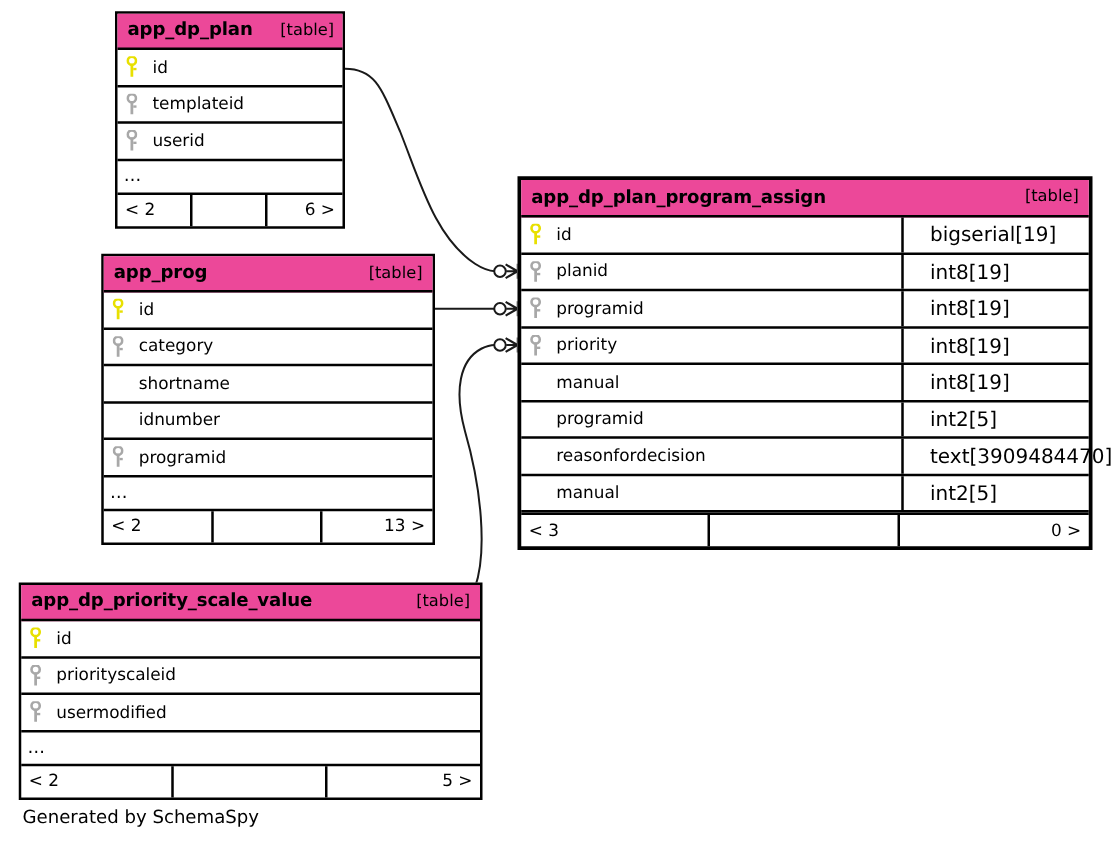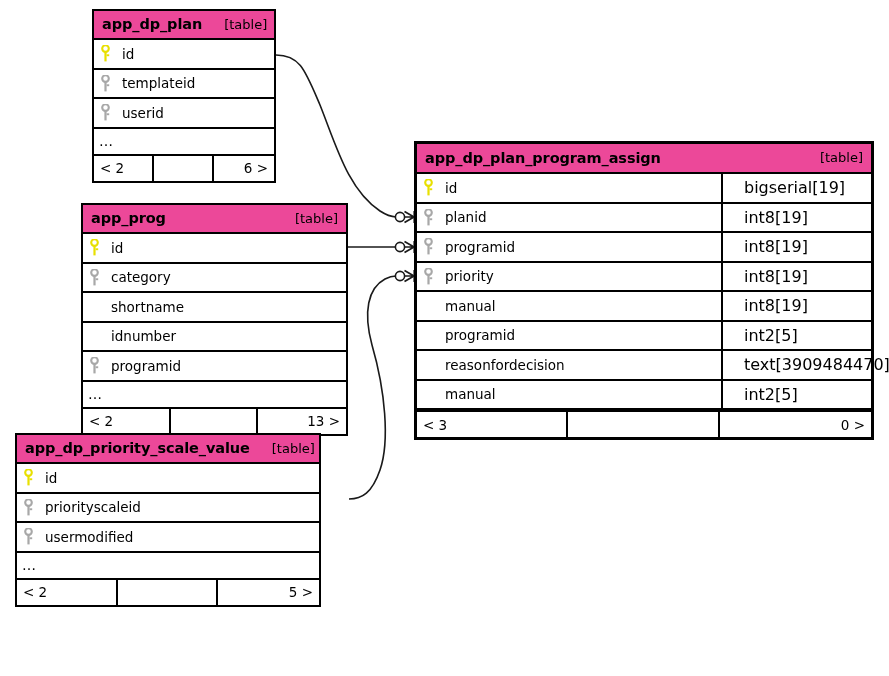--- a/index.html
+++ b/index.html
@@ -275,21 +275,21 @@
 
     <div class="ellipsis-row">…</div>
 
     <div class="foot-row">
       <span class="foot-cell foot-left">&lt; 2</span>
       <span class="foot-cell foot-mid"></span>
       <span class="foot-cell foot-right">13 &gt;</span>
     </div>
   </div>
 
-  <div class="table-box" style="left:15px; top:433px; width:306px;text-align:center;">
+  <div class="table-box" style="left:15px; top:466px; width:371px;text-align:center;">
     <div class="tbl-header">
       <span class="tbl-name">app_dp_priority_scale_value</span>
       <span class="tbl-kind">[table]</span>
     </div>
 
     <div class="tbl-row">
       <span class="keycell">
         <svg width="9" height="17" viewBox="0 0 9 17">
             <circle cx="4.5" cy="3.6" r="3.3" fill="none" stroke="#e8e000" stroke-width="2.1"></circle>
             <rect x="3.4" y="6" width="2.2" height="10.4" fill="#e8e000"></rect>
@@ -400,14 +400,15 @@
     </div>
 
     <div style="border-top:2px solid #000;"></div>
     <div class="foot-row">
       <span class="foot-cell foot-left">&lt; 3</span>
       <span class="foot-cell foot-mid"></span>
       <span class="foot-cell foot-right">0 &gt;</span>
     </div>
   </div>
 
+  <div id="credit">Generated by SchemaSpy</div>
 
 </div>
 
 </body></html>

